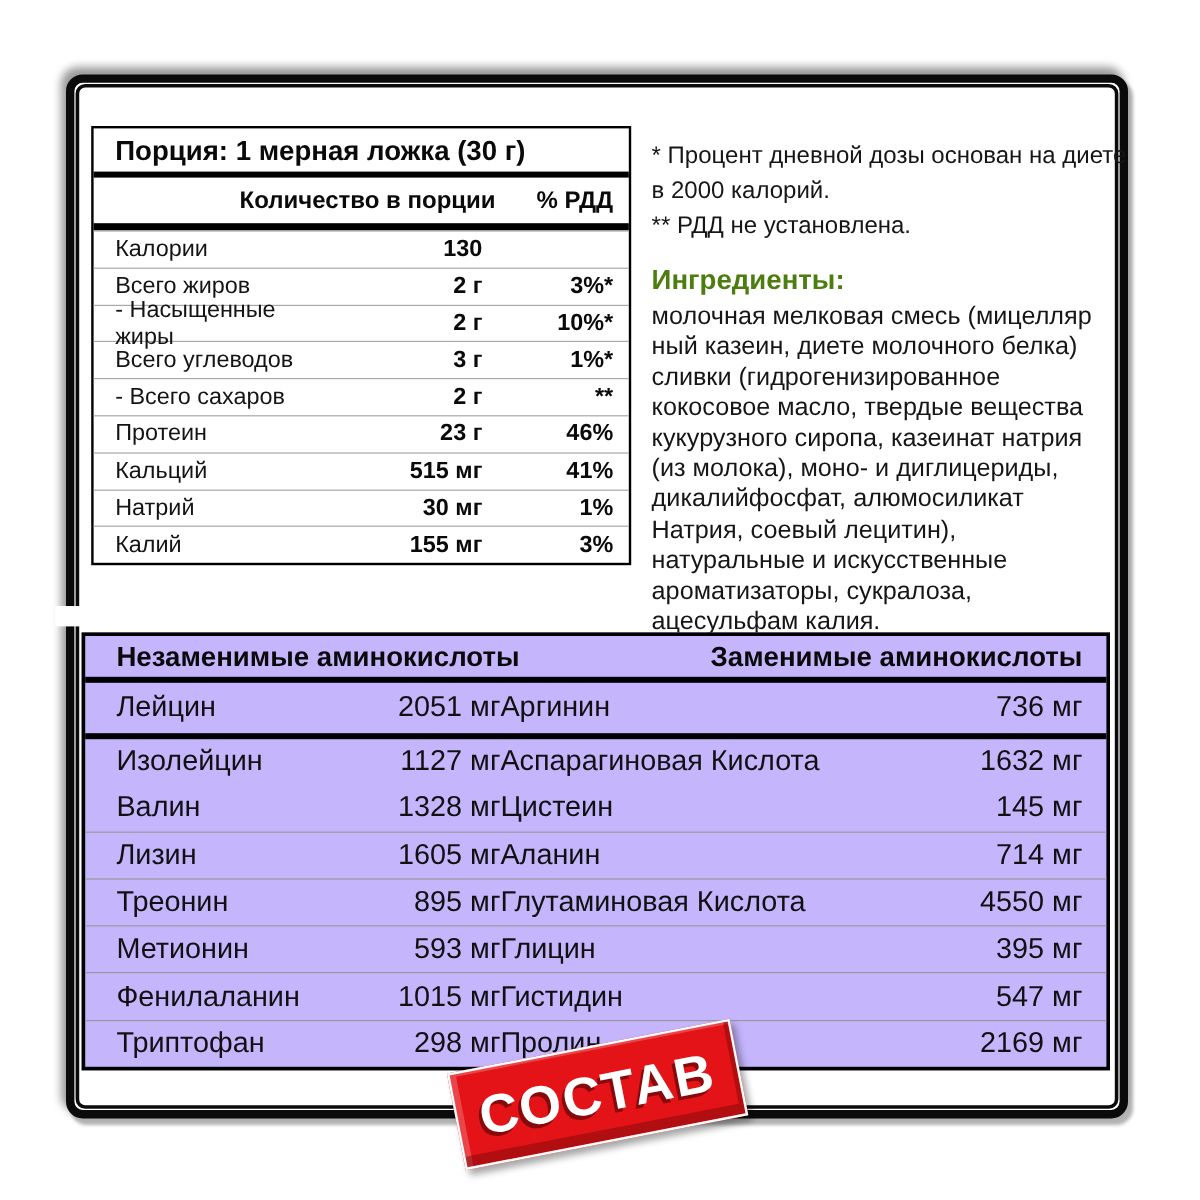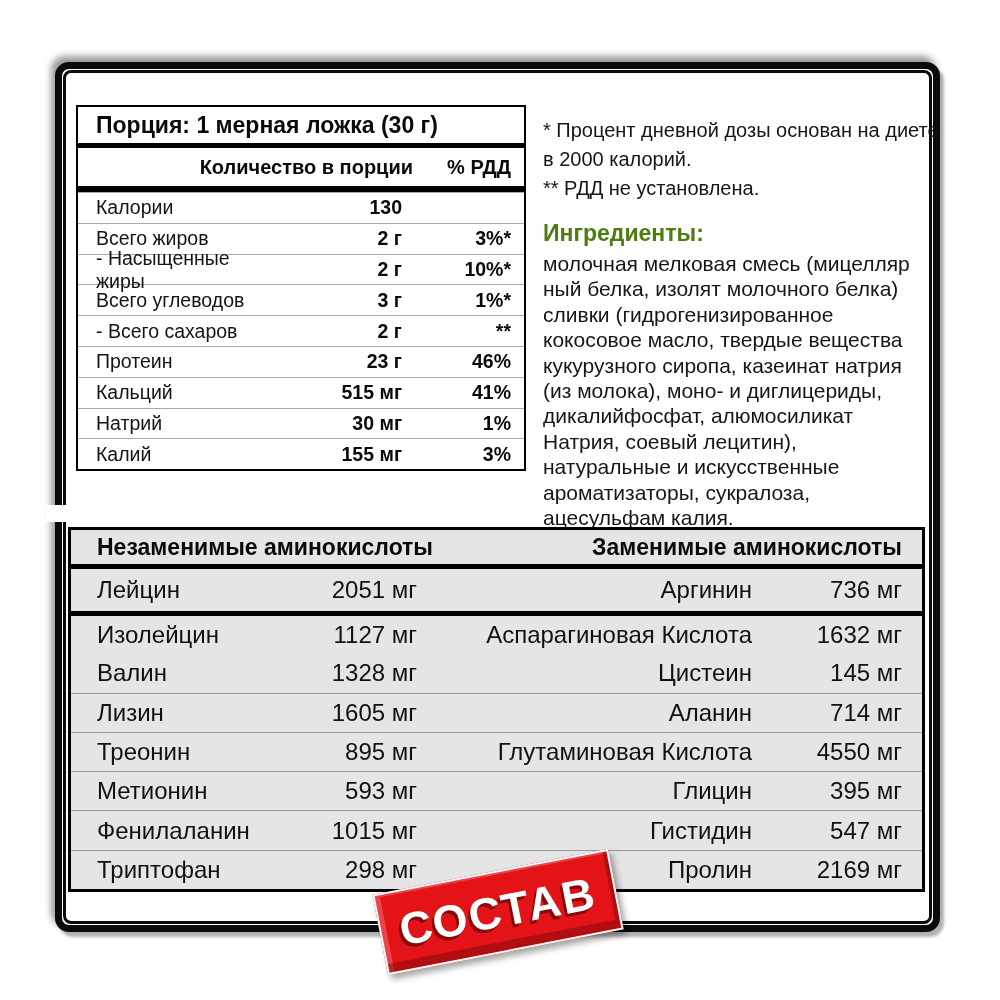--- a/index.html
+++ b/index.html
@@ -38,31 +38,31 @@
   
   .notes{position:absolute;left:543px;top:116px;width:398px;font-size:20px;line-height:29px;color:#161616;z-index:3;}
   .notes p{margin:0;}
   .ing{position:absolute;left:543px;top:218px;width:400px;color:#161616;z-index:3;}
   .ing-h{font-weight:bold;font-size:23px;line-height:30px;margin-bottom:3px;color:#4d7c0f;}
   .ing-line{font-size:21px;line-height:25.4px;white-space:nowrap;}
 
   
   .atable{
     position:absolute;left:68px;top:527px;width:857px;box-sizing:border-box;
-    border:3px solid #000;background:#e5e5e5;z-index:3;
+    border:3px solid #000;background:#c4b5fd;z-index:3;
   }
   .a-head{display:flex;align-items:center;height:34px;font-weight:bold;font-size:23px;
           padding:0 20px 0 26px;border-bottom:5px solid #000;}
   .a-head .h-right{margin-left:auto;}
   .arow{display:flex;align-items:center;height:38.3px;font-size:24px;padding:0 20px 0 26px;color:#111;}
   .arow.featured{height:42px;border-bottom:5px solid #000;}
   .arow.sep{border-top:1px solid #999;}
   .arow .en{width:195px;}
   .arow .ev{width:125px;text-align:right;}
-  .arow .nn{flex:1;text-align:right;}
+  .arow .nn{flex:1;text-align:left;}
   .arow .nv{width:150px;text-align:right;}
 
   
   .stamp{
     position:absolute;left:378px;top:871px;width:240px;height:82px;z-index:10;
     transform:rotate(-11deg);background:#e41318;border:2px solid #fbfbfb;
     box-shadow:inset -4px -9px 0 rgba(125,9,11,.50), inset 5px 2px 0 rgba(255,255,255,.22),
                3px 5px 6px rgba(0,0,0,.35);
     display:flex;align-items:center;justify-content:center;box-sizing:border-box;
   }
@@ -135,21 +135,21 @@
   </div>
 
   <div class="notes">
     <p>* Процент дневной дозы основан на диете в 2000 калорий.</p>
     <p>** РДД не установлена.</p>
   </div>
 
   <div class="ing">
     <div class="ing-h">Ингредиенты:</div>
     <div class="ing-line">молочная мелковая смесь (мицелляр</div>
-    <div class="ing-line">ный белка, изолят молочного белка)</div>
+    <div class="ing-line">ный казеин, диете молочного белка)</div>
     <div class="ing-line">сливки (гидрогенизированное</div>
     <div class="ing-line">кокосовое масло, твердые вещества</div>
     <div class="ing-line">кукурузного сиропа, казеинат натрия</div>
     <div class="ing-line">(из молока), моно- и диглицериды,</div>
     <div class="ing-line">дикалийфосфат, алюмосиликат</div>
     <div class="ing-line">Натрия, соевый лецитин),</div>
     <div class="ing-line">натуральные и искусственные</div>
     <div class="ing-line">ароматизаторы, сукралоза,</div>
     <div class="ing-line">ацесульфам калия.</div>
   </div>

